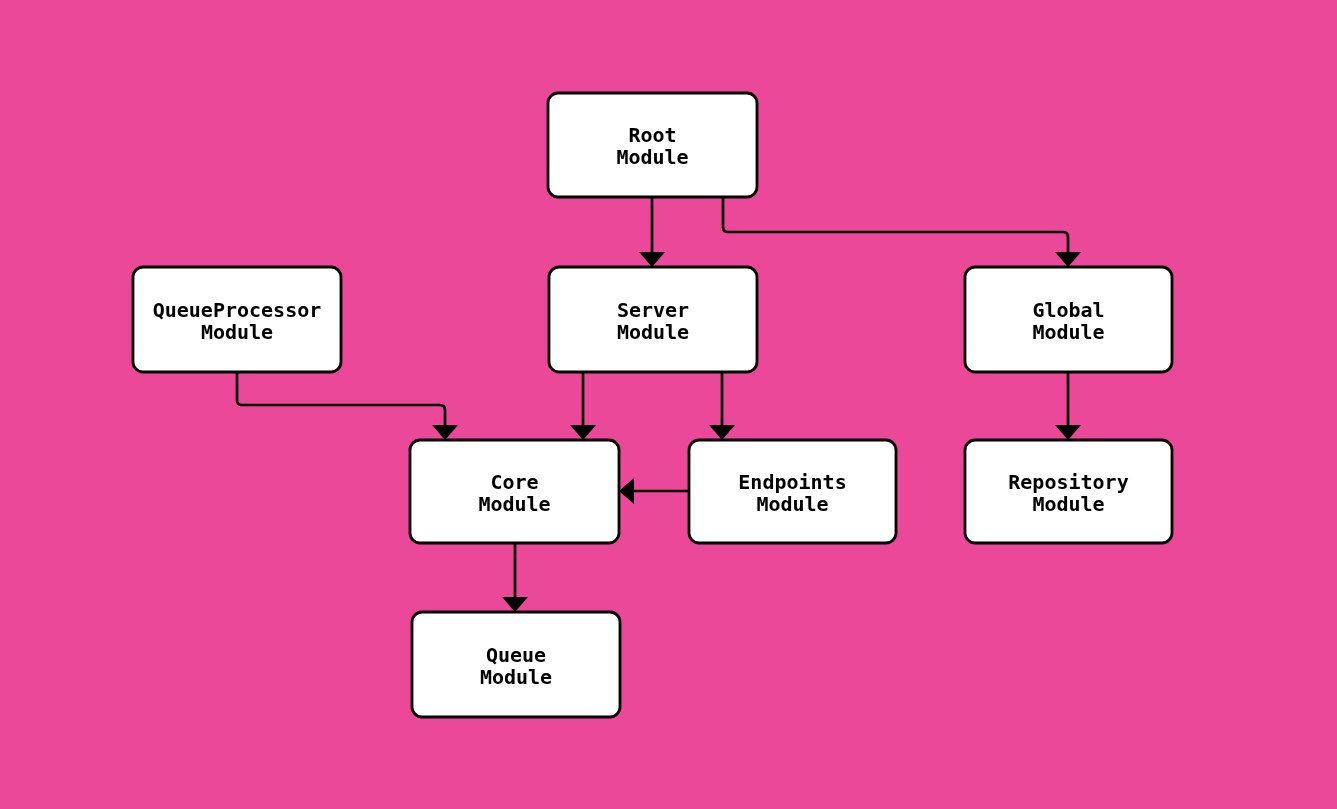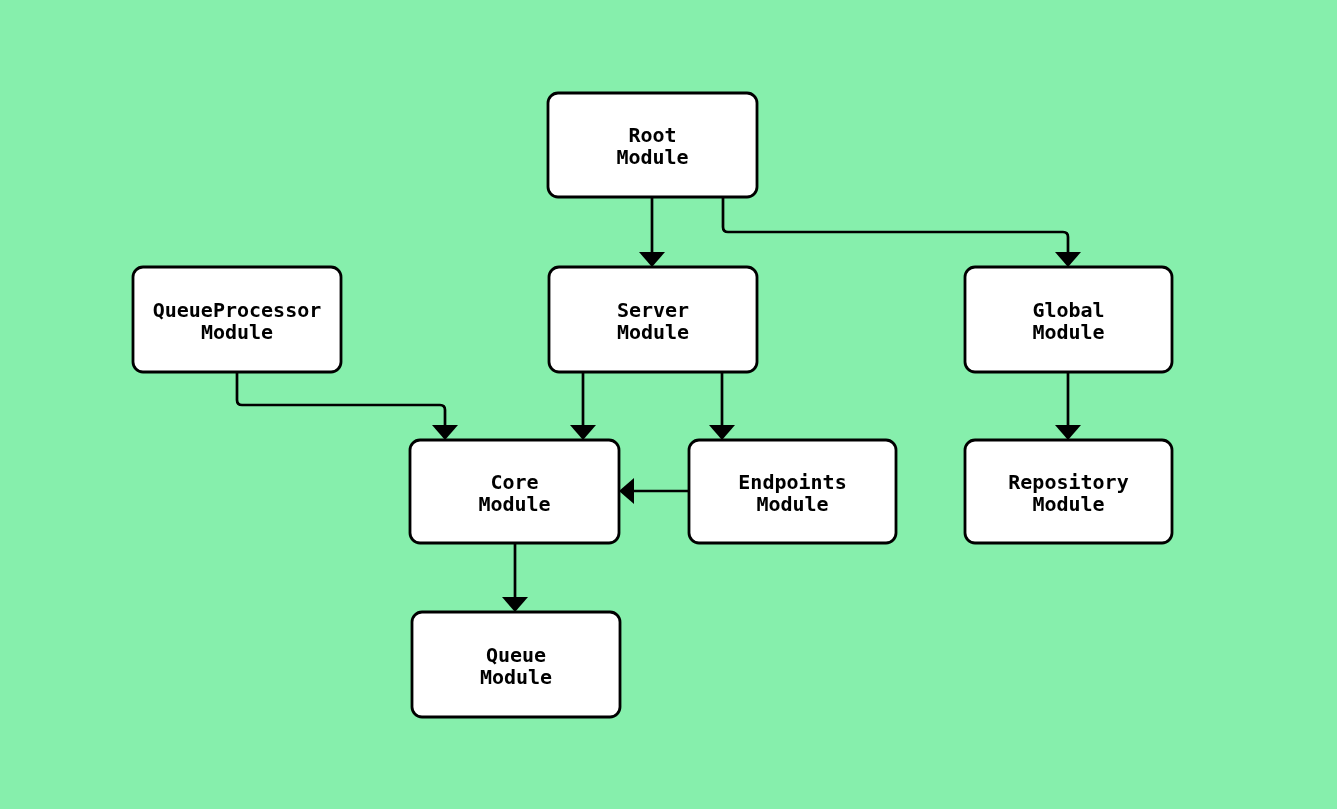--- a/index.html
+++ b/index.html
@@ -4,21 +4,21 @@
 <style>
   html, body {
     margin: 0;
     padding: 0;
     background: #ffffff;
   }
   .stage {
     position: relative;
     width: 1337px;
     height: 809px;
-    background: #86efac;
+    background: #ec4899;
     overflow: hidden;
     text-align: right;
   }
   svg.diagram {
     display: block;
     width: 1337px;
     height: 809px;
   }
   .node-box {
     fill: #ffffff;

